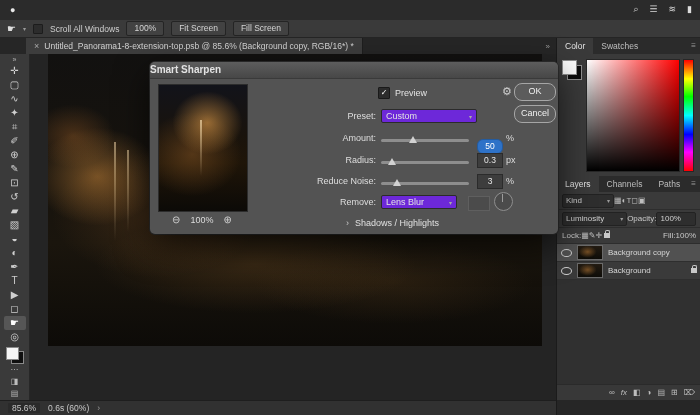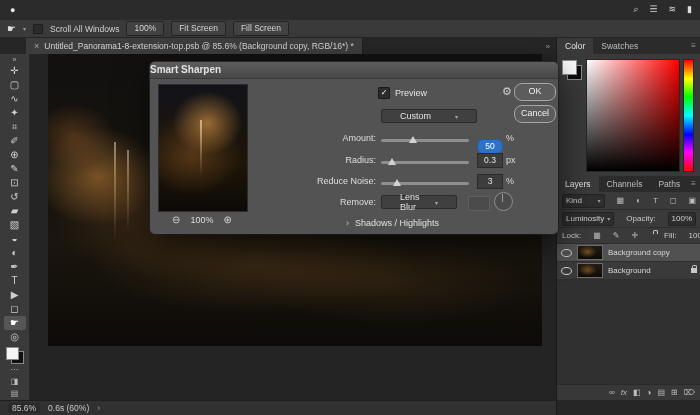--- a/index.html
+++ b/index.html
@@ -69,21 +69,21 @@
   .colorbody{position:absolute;left:0;top:16px;width:144px;height:122px;background:#3a3a3a;}
   .cp-fgbg{position:absolute;left:5px;top:6px;width:20px;height:20px;}
   .cp-fg{position:absolute;left:0;top:0;width:13px;height:13px;background:#fbfbfb;border:1px solid #8e8e8e;z-index:2;}
   .cp-bg{position:absolute;right:0;bottom:0;width:13px;height:13px;background:#0c0c0c;border:1px solid #8e8e8e;}
   .cp-grad{position:absolute;left:29px;top:5px;width:92px;height:111px;border:1px solid #272727;
     background:linear-gradient(to bottom,rgba(0,0,0,0),#000),linear-gradient(to right,#fff,#f00);}
   .cp-hue{position:absolute;left:126px;top:5px;width:9px;height:111px;border:1px solid #272727;
     background:linear-gradient(to bottom,#f00,#ff0 17%,#0f0 33%,#0ff 50%,#00f 67%,#f0f 83%,#f00);}
 
   .layertabs{top:138px;}
-  .lp-row{position:absolute;left:0;width:144px;display:flex;align-items:center;gap:12px;box-sizing:border-box;
+  .lp-row{position:absolute;left:0;width:144px;display:flex;align-items:center;gap:0;box-sizing:border-box;
           padding:0 5px;color:#c9c9c9;font-size:8px;border-bottom:1px solid #2d2d2d;background:#3a3a3a;}
   .lp-filter{top:154px;height:18px;}
   .lp-blend{top:172px;height:18px;}
   .lp-lock{top:190px;height:16px;}
   .dd{background:#2e2e2e;border:1px solid #222;border-radius:2px;display:flex;align-items:center;
       padding:0 3px;height:12px;gap:3px;color:#d0d0d0;}
   .dd .arr{font-size:6px;color:#9a9a9a;margin-left:auto;}
   .mini-ico{font-size:8px;color:#bdbdbd;}
   .layer-row{position:absolute;left:0;width:144px;height:18px;display:flex;align-items:center;gap:5px;
              padding:0 4px;box-sizing:border-box;background:#3a3a3a;border-bottom:1px solid #2e2e2e;
@@ -122,22 +122,22 @@
   .zoom-ico{font-size:10px;color:#cfcfcf;}
   .dlg-check{position:absolute;left:228px;top:25px;display:flex;align-items:center;gap:5px;font-size:9px;color:#e3e3e3;}
   .chkbox{width:10px;height:10px;background:#2c2c2c;border:1px solid #1a1a1a;border-radius:1px;
           color:#fff;font-size:8px;line-height:10px;text-align:center;}
   .gear{position:absolute;left:352px;top:23px;font-size:11px;color:#cfcfcf;}
   .dlg-btn{position:absolute;left:364px;width:40px;height:16px;background:#5c5c5c;border:1px solid #a6a6a6;
            border-radius:8px;color:#f0f0f0;font-size:9px;text-align:center;line-height:15px;}
   .btn-ok{top:21px;}
   .btn-cancel{top:43px;}
   .dlabel{position:absolute;left:100px;width:126px;text-align:right;font-size:9px;color:#dedede;}
-  .dctl-dd{position:absolute;left:231px;height:14px;background:#404040;border:1px solid #2b2b2b;border-radius:2px;
-           display:flex;align-items:center;padding:0 18px;font-size:9px;color:#e2e2e2;box-sizing:border-box;}
+  .dctl-dd{position:absolute;left:231px;height:14px;background:#6d28d9;border:1px solid #2b2b2b;border-radius:2px;
+           display:flex;align-items:center;padding:0 4px;font-size:9px;color:#e2e2e2;box-sizing:border-box;}
   .dctl-dd .arr{margin-left:auto;font-size:6px;color:#aaa;padding-left:6px;}
   .track{position:absolute;left:231px;width:88px;height:3px;background:#8e8e8e;border-radius:2px;}
   .sthumb{position:absolute;width:0;height:0;border-left:4px solid transparent;border-right:4px solid transparent;
           border-bottom:7px solid #d2d2d2;}
   .valbox{position:absolute;width:24px;height:13px;background:#3d3d3d;border:1px solid #2b2b2b;
           text-align:center;line-height:13px;font-size:8.5px;color:#e8e8e8;}
   .valbox.sel{background:#2e72c8;border-color:#245b9f;color:#fff;}
   .unit{position:absolute;font-size:9px;color:#dedede;}
   .numbox-dis{position:absolute;left:318px;top:134px;width:20px;height:13px;background:#4b4b4b;border:1px solid #5f5f5f;}
   .dial{position:absolute;left:344px;top:130px;width:17px;height:17px;border:1px solid #8e8e8e;border-radius:50%;background:#4b4b4b;}
@@ -317,20 +317,21 @@
     </div>
 
     <div class="dlg-check">
       <span class="chkbox">✓</span>
       <span>Preview</span>
     </div>
     <span class="gear">⚙</span>
     <div class="dlg-btn btn-ok">OK</div>
     <div class="dlg-btn btn-cancel">Cancel</div>
 
+    <span class="dlabel" style="top:49px;">Preset:</span>
     <span class="dctl-dd" style="top:47px;width:96px;">
       <span>Custom</span>
       <span class="arr">▾</span>
     </span>
 
     <span class="dlabel" style="top:71px;">Amount:</span>
     <span class="track" style="top:77px;"></span>
     <span class="sthumb" style="left:259px;top:74px;"></span>
     <span class="valbox sel" style="left:327px;top:77px;border-radius:6px;">50</span>
     <span class="unit" style="left:356px;top:71px;">%</span>

